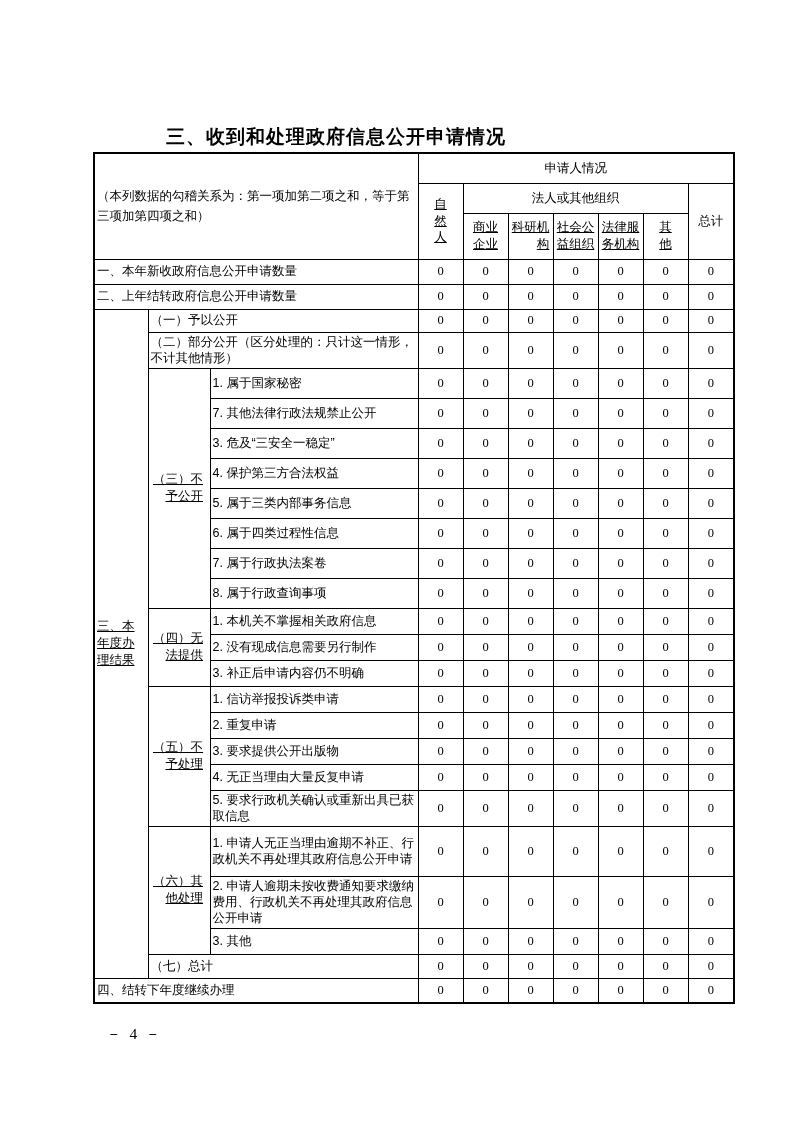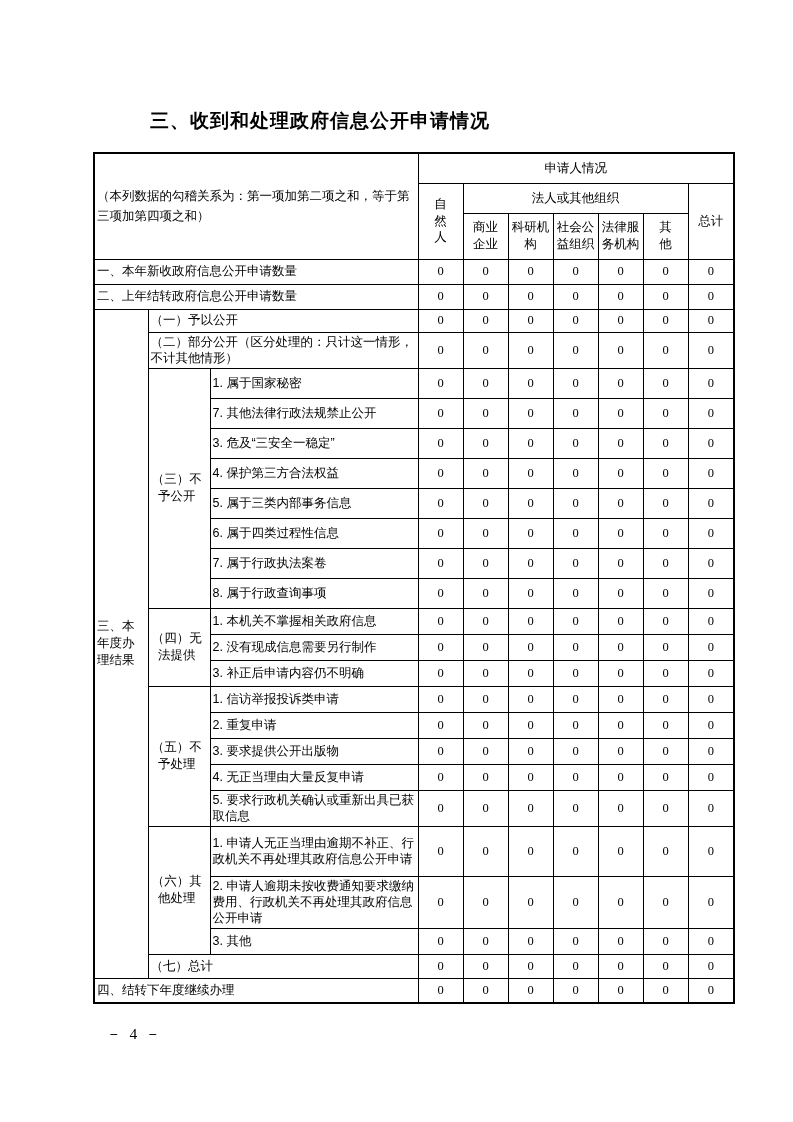--- a/index.html
+++ b/index.html
@@ -1,32 +1,32 @@
 <!DOCTYPE html>
 <html><head>
 <meta charset="utf-8">
 <style>
   html,body{margin:0;padding:0;background:#fff;}
   .page{position:relative;width:793px;height:1122px;background:#fff;overflow:hidden;
         font-family:"Liberation Sans",sans-serif;color:#000;}
   .title{position:absolute;left:150px;top:108px;font-size:19px;font-weight:bold;
-         letter-spacing:1px;margin:0;}
+         letter-spacing:1px;margin:16px;}
   .report-table{position:absolute;left:93px;top:152px;width:640px;
                 border-collapse:collapse;table-layout:fixed;border:2px solid #000;}
   .report-table td,.report-table th{border:1px solid #000;padding:1px 2px;
                 font-size:12.5px;font-weight:normal;vertical-align:middle;overflow:hidden;}
   .report-table th{text-align:center;}
   .note{text-align:left;vertical-align:middle;font-size:13.5px;line-height:1.6;
         word-break:break-all;line-break:anywhere;padding:2px 2px 2px 3px;}
   .val{font-family:"Liberation Serif",serif;font-size:13.5px;text-align:center;}
   .lbl{text-align:left;word-break:break-all;line-break:anywhere;line-height:1.3;
        padding:1px 8px 1px 3px;}
   .grp,.sec{text-align:left;vertical-align:middle;padding:1px 2px;}
   .wrap{display:inline-block;word-break:break-all;line-break:anywhere;
-        text-align:center;vertical-align:middle;line-height:1.35;}
+        text-align:right;vertical-align:middle;line-height:1.35;text-decoration:underline;}
   .h1row{height:30px;} .h2row{height:30px;} .h3row{height:46px;}
   .page-number{position:absolute;left:106px;top:1024px;font-size:15.5px;
         font-family:"Liberation Serif",serif;letter-spacing:2px;}
 </style>
 </head>
 <body>
 
 <div class="page">
   <h1 class="title">三、收到和处理政府信息公开申请情况</h1>
 

